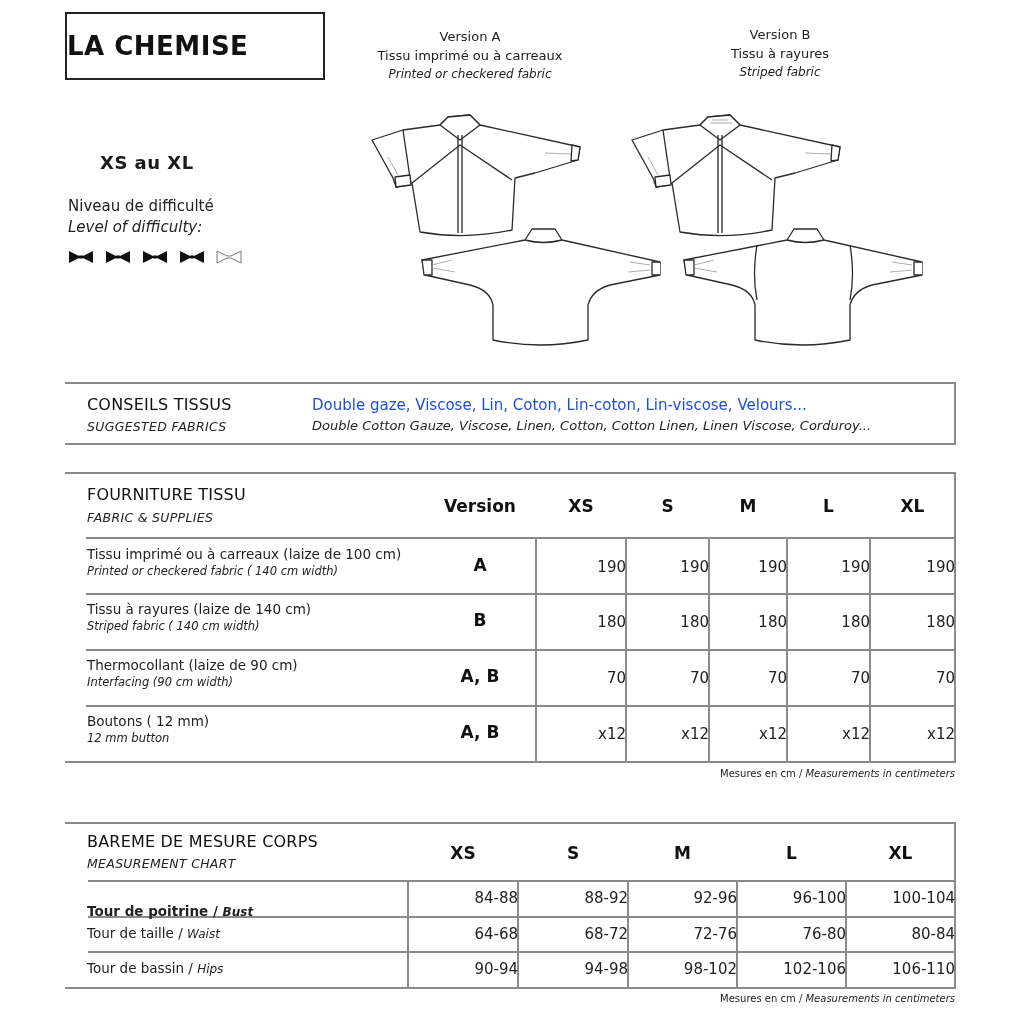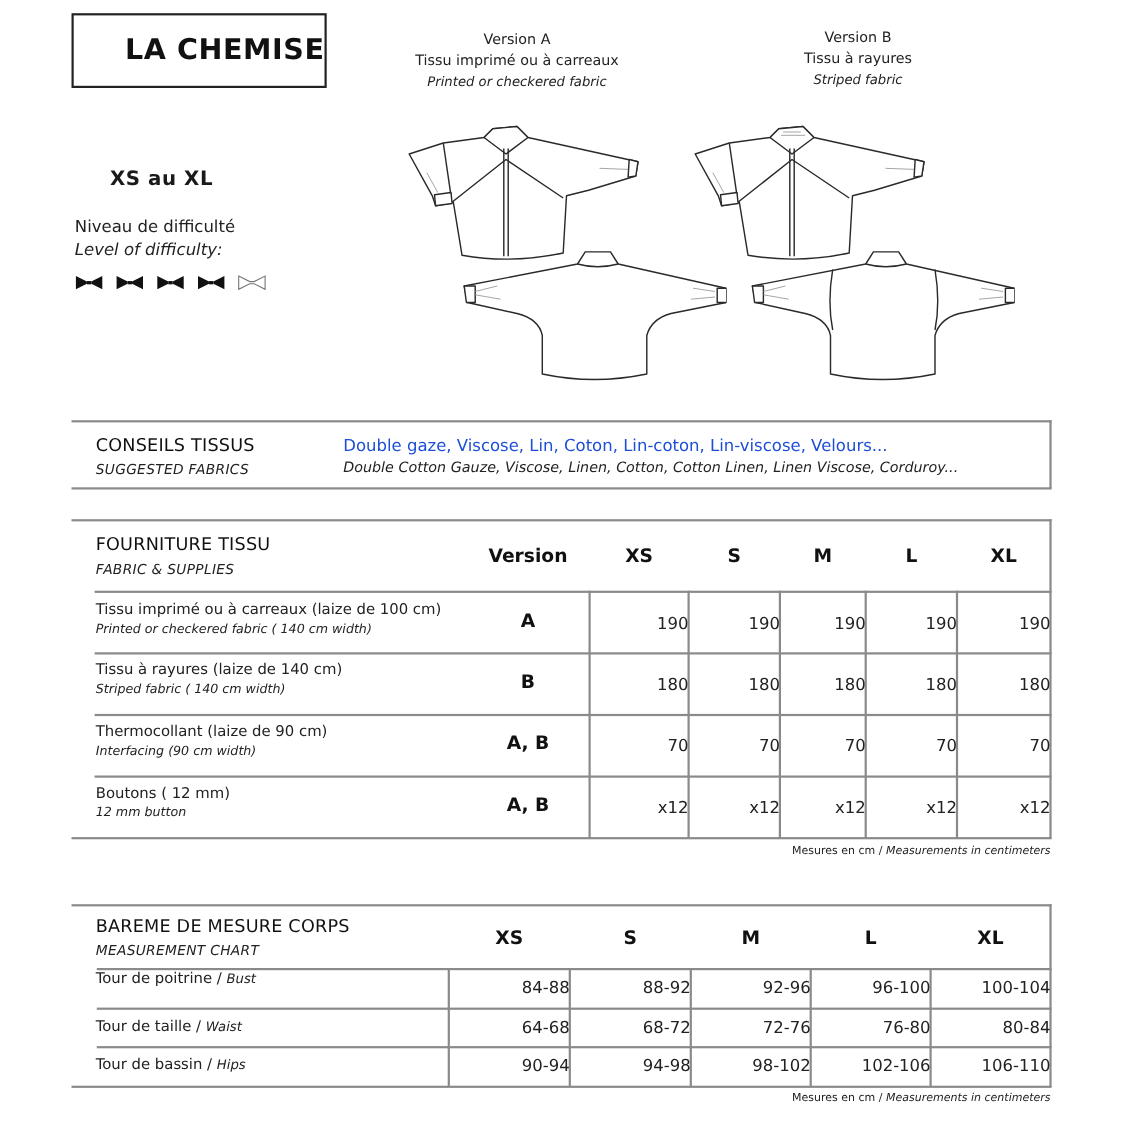--- a/index.html
+++ b/index.html
@@ -1,21 +1,21 @@
 <!DOCTYPE html>
 <html><head>
 <meta charset="utf-8">
 <style>
   * { box-sizing: border-box; margin: 0; padding: 0; }
   html, body { width: 1020px; height: 1020px; background: #ffffff; overflow: hidden; }
   body { position: relative; font-family: "DejaVu Sans", "Liberation Sans", sans-serif; color: #1a1a1a; }
   .abs { position: absolute; }
 
   
-  .title-box { left: 65px; top: 12px; width: 232px; height: 68px; border: 2px solid #222; display: flex; align-items: center; justify-content: flex-end; }
+  .title-box { left: 65px; top: 12px; width: 260px; height: 68px; border: 2px solid #222; display: flex; align-items: center; justify-content: flex-start; }
   .title-box span { font-size: 26px; font-weight: bold; letter-spacing: 0.5px; color: #111; }
 
   .sizes { left: 68px; top: 152px; font-size: 18px; font-weight: bold; letter-spacing: 0.5px; margin-left: 32px; }
   .diff-fr { left: 68px; top: 197px; font-size: 15px; color: #222; }
   .diff-en { left: 68px; top: 218px; font-size: 15px; font-style: italic; color: #222; }
   .bows { left: 68px; top: 250px; display: flex; gap: 11px; }
   .bows svg { width: 26px; height: 14px; }
 
   .version-head { text-align: center; font-size: 13px; line-height: 19px; color: #222; }
   .version-head .en { font-style: italic; font-size: 12px; }
@@ -239,21 +239,21 @@
 
   <div class="abs sec-title" style="left:87px; top:832px;">BAREME DE MESURE CORPS</div>
   <div class="abs sec-sub" style="left:87px; top:856px;">MEASUREMENT CHART</div>
 
   <div class="colhead" style="left:408px; top:843px; width:110px;">XS</div>
   <div class="colhead" style="left:518px; top:843px; width:110px;">S</div>
   <div class="colhead" style="left:628px; top:843px; width:109px;">M</div>
   <div class="colhead" style="left:737px; top:843px; width:109px;">L</div>
   <div class="colhead" style="left:846px; top:843px; width:109px;">XL</div>
 
-  <div class="meas-label" style="top:882px;">
+  <div class="meas-label" style="top:903px;font-weight:bold;">
     <span>Tour de poitrine /</span>
     <i>Bust</i>
   </div>
   <div class="cell" style="left:408px; top:889px; width:110px;">84-88</div>
   <div class="cell" style="left:518px; top:889px; width:110px;">88-92</div>
   <div class="cell" style="left:628px; top:889px; width:109px;">92-96</div>
   <div class="cell" style="left:737px; top:889px; width:109px;">96-100</div>
   <div class="cell" style="left:846px; top:889px; width:109px;">100-104</div>
 
   <div class="meas-label" style="top:925px;">

